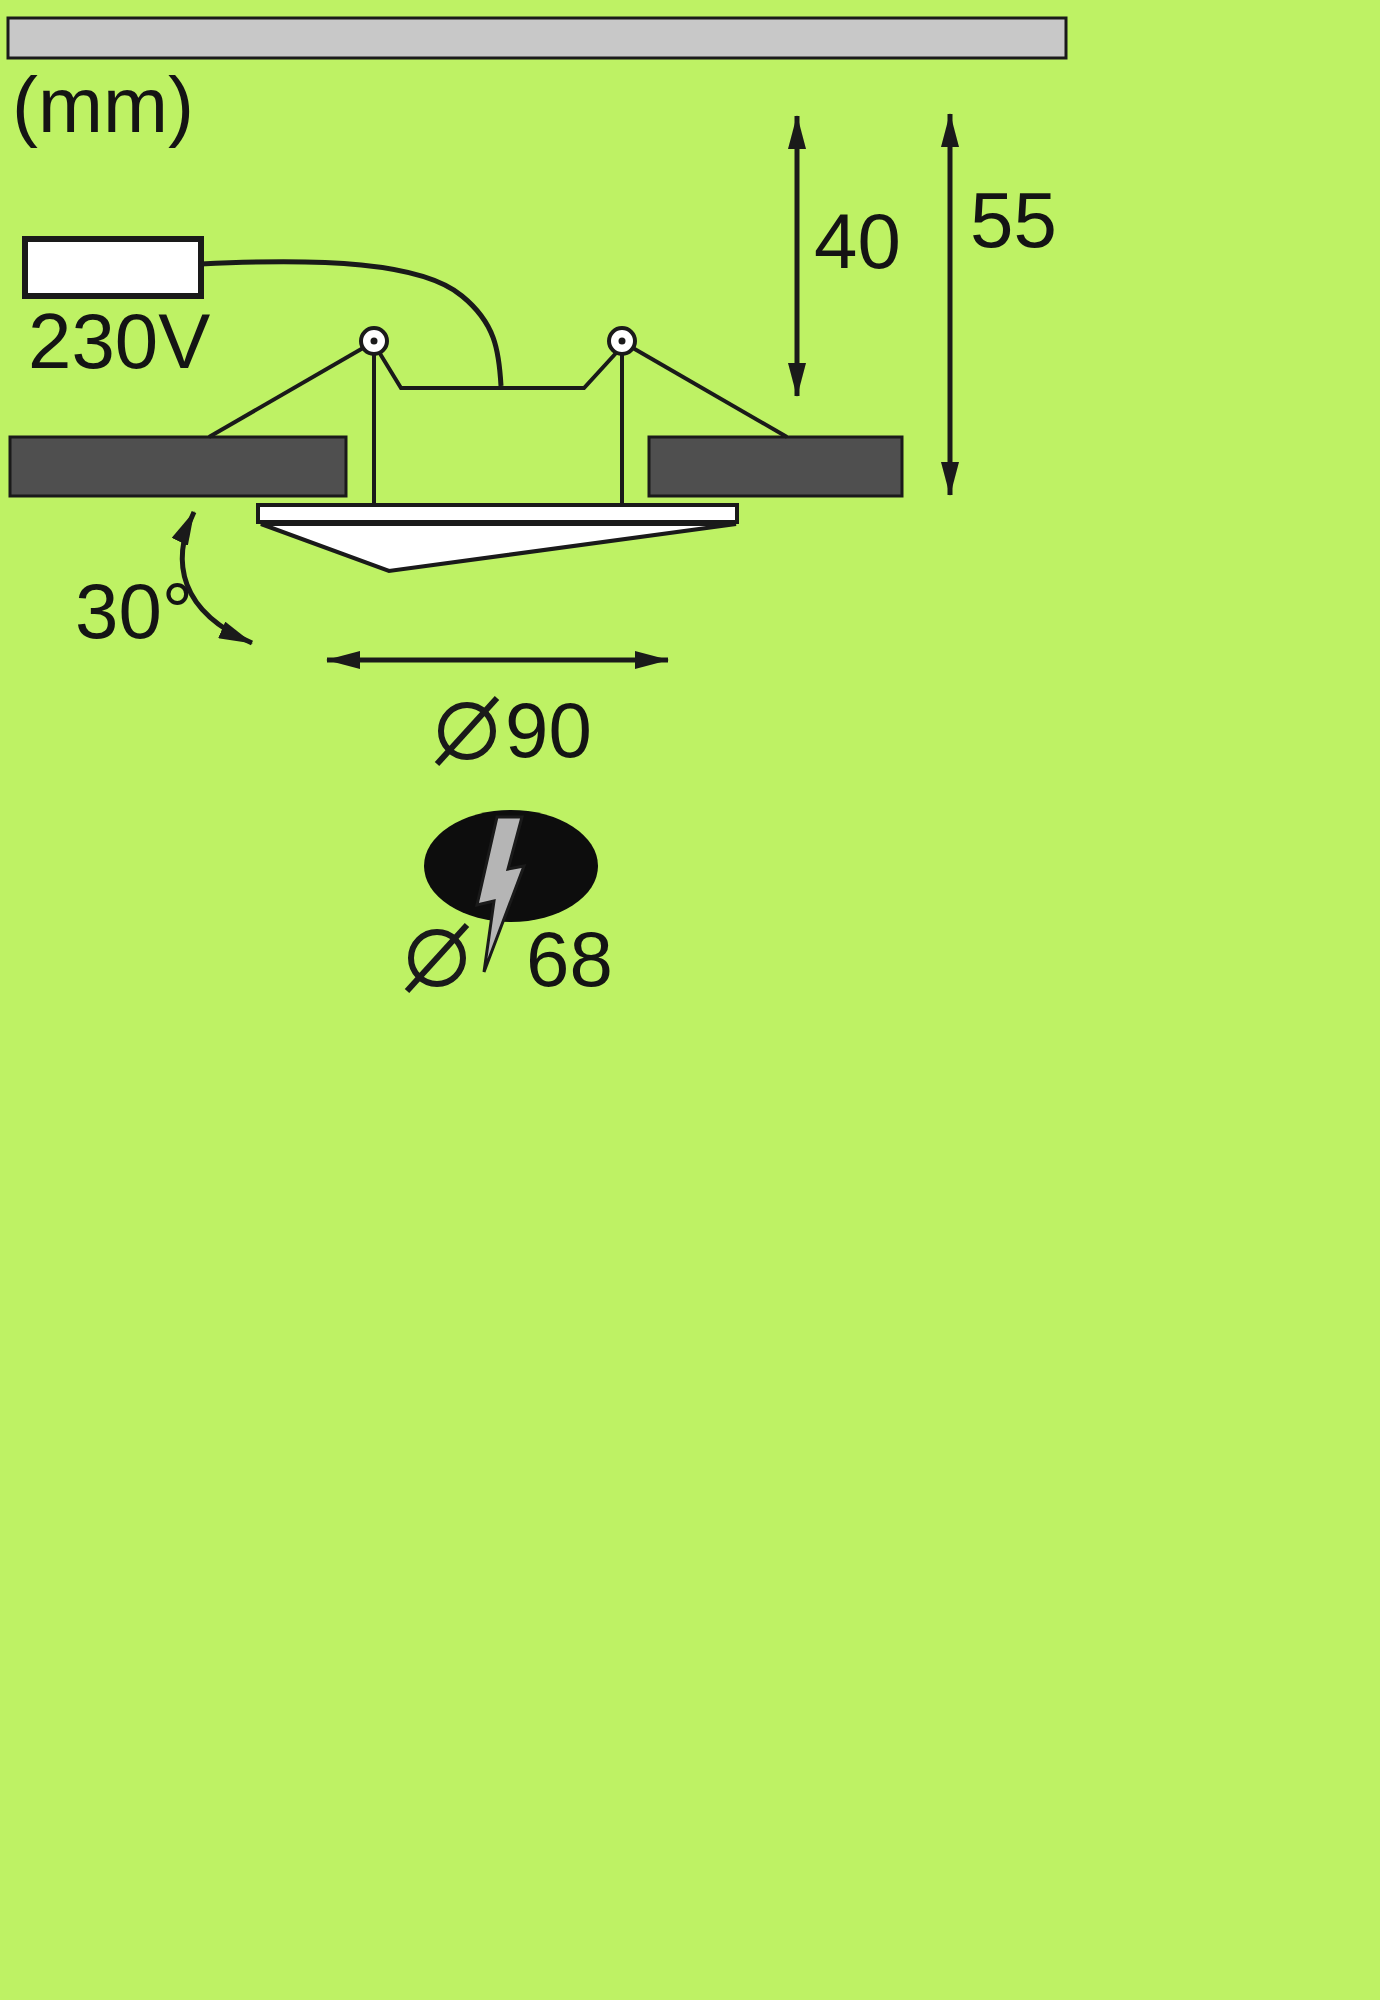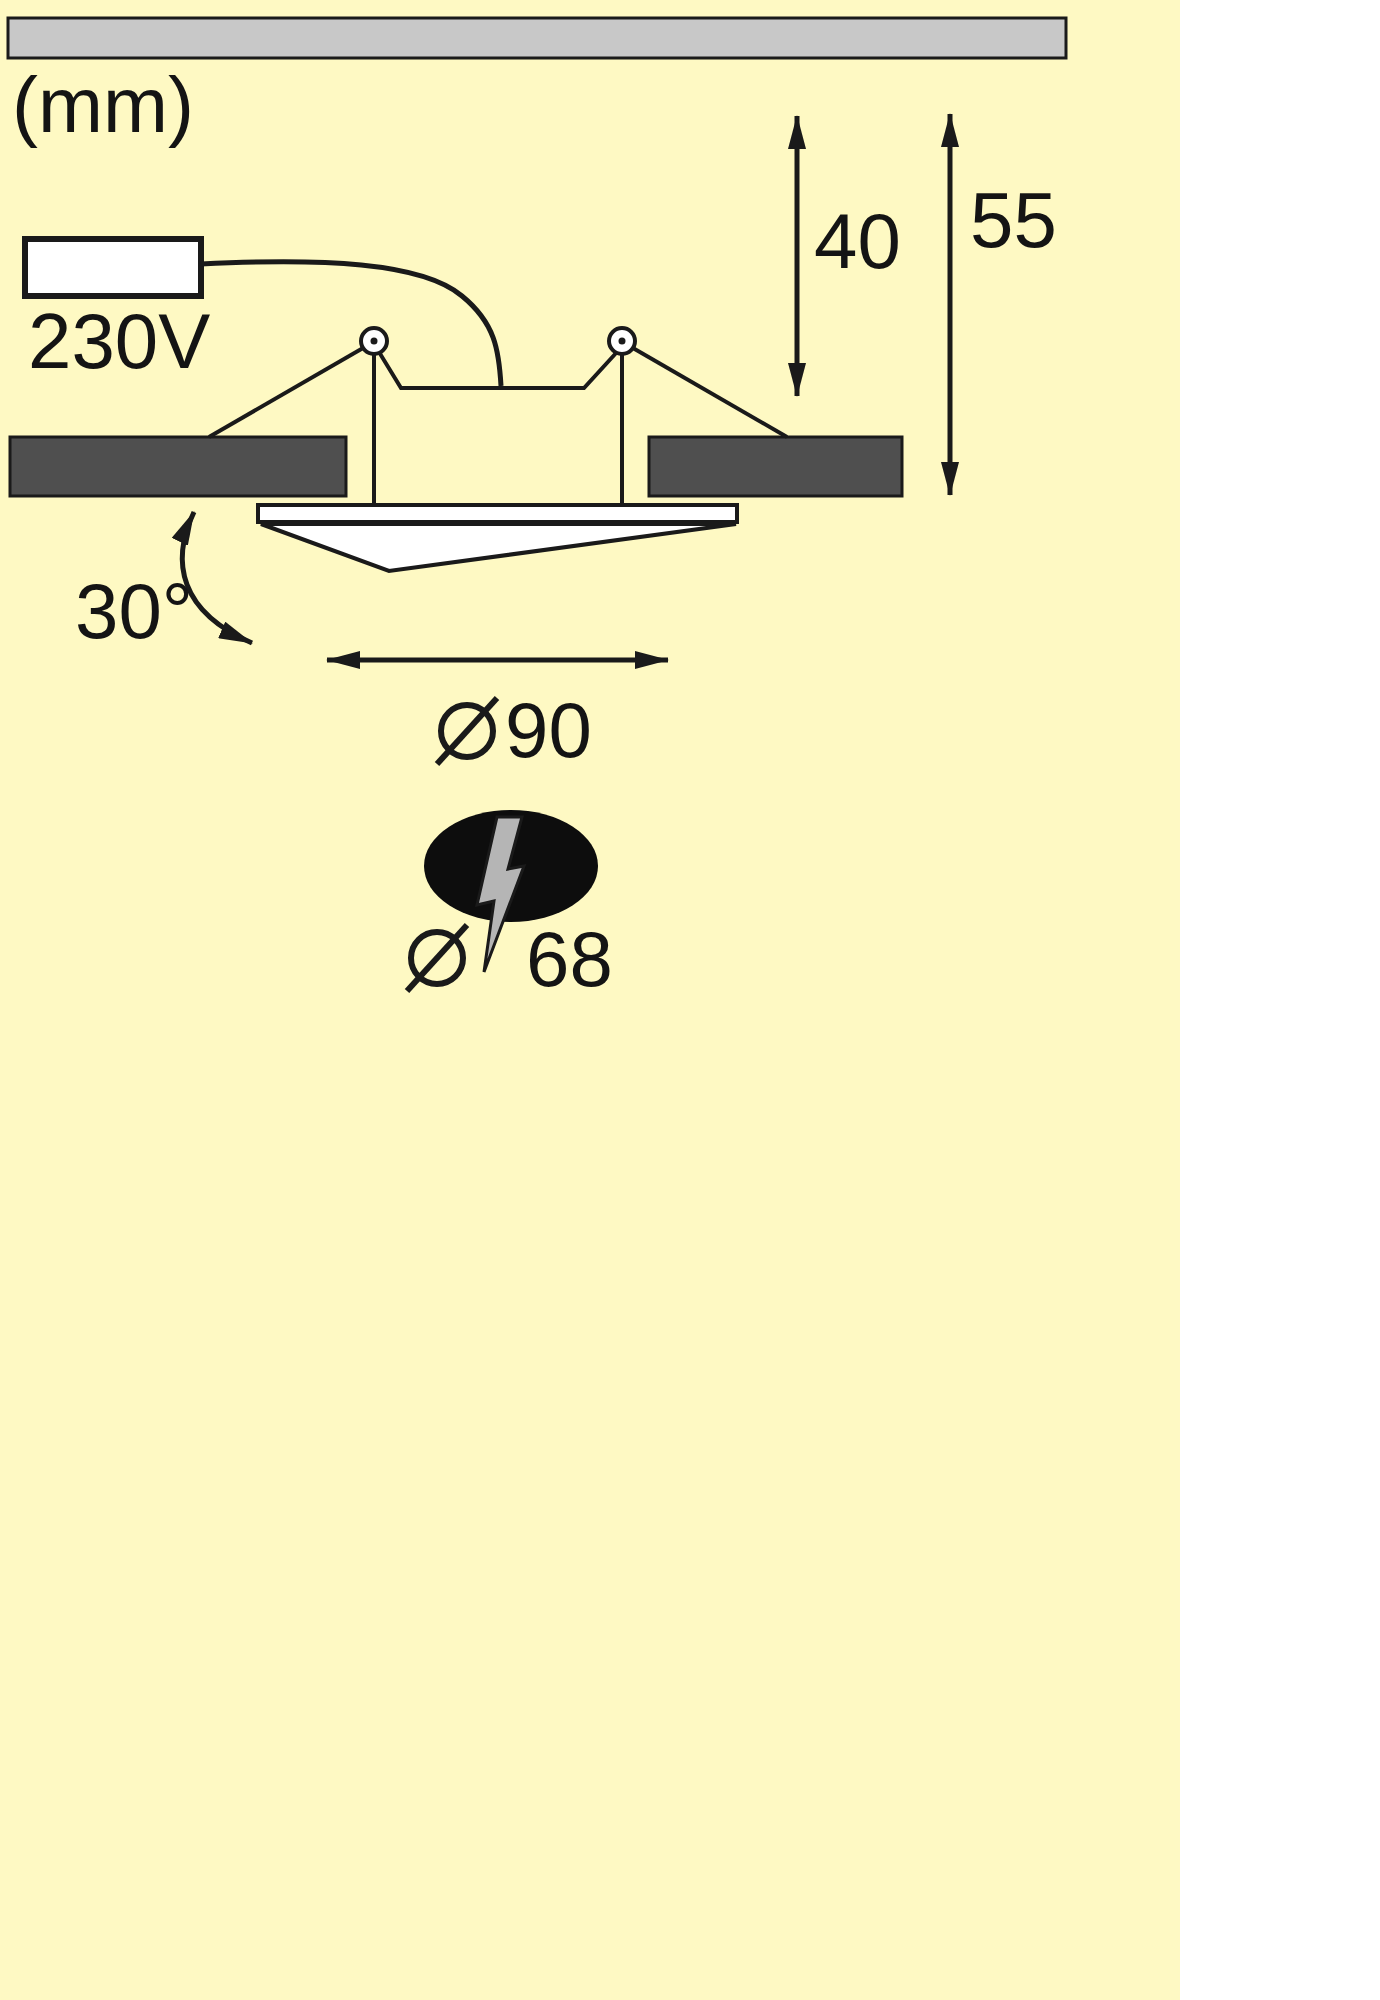--- a/index.html
+++ b/index.html
@@ -2,23 +2,23 @@
 <html><head>
 <meta charset="utf-8">
 <style>
   html, body {
     margin: 0;
     padding: 0;
     background: #ffffff;
   }
   .stage {
     position: relative;
-    width: 1180px;
+    width: 1380px;
     height: 2000px;
-    background: #fef9c3;
+    background: #bef264;
     overflow: hidden;
     text-decoration: underline;
   }
   svg { display: block; }
   text {
     font-family: "Liberation Sans", "DejaVu Sans", sans-serif;
     fill: #141414;
   }
   .dim-text { font-size: 78px; }
   .line { stroke: #1a1a1a; fill: none; }

